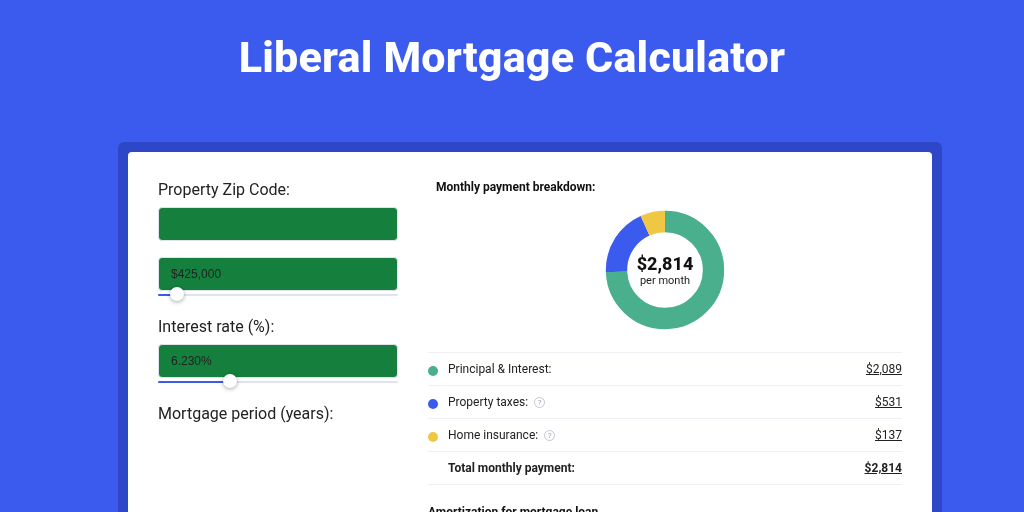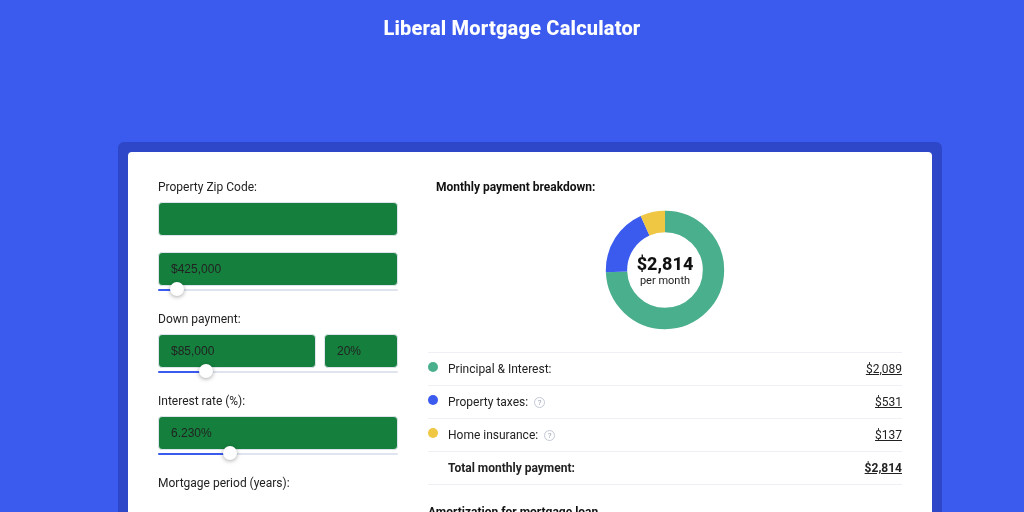--- a/index.html
+++ b/index.html
@@ -1,42 +1,42 @@
 <!DOCTYPE html>
 <html><head>
 <meta charset="utf-8">
 <style>
   * { box-sizing: border-box; margin: 0; padding: 0; }
   html, body { width: 1024px; height: 512px; overflow: hidden; font-family: -apple-system, BlinkMacSystemFont, "Segoe UI", Roboto, Arial, sans-serif; }
   body { background: #3b5bef; }
   .outer { width: 1024px; height: 512px; background: #3b5bef; position: relative; }
-  .title { text-align: center; color: #fff; font-weight: 800; font-size: 20px; padding-top: 16px; padding-bottom: 24px; letter-spacing: 0.2px; }
+  .title { text-align: center; color: #fff; font-weight: 800; font-size: 43px; padding-top: 32px; padding-bottom: 24px; letter-spacing: 0.2px; }
   .shadow-card { position: absolute; top: 142px; left: 118px; right: 82px; height: 400px; background: #2d47c8; border-radius: 6px 6px 0 0; }
   .card { position: absolute; top: 152px; left: 128px; right: 92px; background: #fff; border-radius: 4px 4px 0 0; height: 400px; padding: 28px 30px 0 30px; display: flex; gap: 30px; }
   .left-col { width: 240px; flex: 0 0 240px; }
   .right-col { flex: 1; }
   .field { margin-bottom: 16px; }
-  .field-label { font-size: 12px; color: #222; margin-bottom: 8px; display: block; }
+  .field-label { font-size: 16px; color: #222; margin-bottom: 8px; display: block; }
   .text-input { width: 100%; height: 34px; border: 1px solid #dfe3eb; border-radius: 4px; padding: 0 12px; font-size: 12px; color: #222; background: #15803d; }
   .down-row { display: flex; gap: 8px; }
   .down-row .text-input:first-child { flex: 1; }
   .down-row .text-input:last-child { width: 74px; }
   .slider-wrap { position: relative; height: 12px; margin-top: -2px; }
   .slider-track { position: absolute; left: 0; right: 0; top: 5px; height: 2px; background: #e0e4ee; border-radius: 2px; }
   .slider-fill { position: absolute; left: 0; top: 5px; height: 2px; background: #3b5bef; border-radius: 2px; }
   .slider-thumb { position: absolute; top: -2px; width: 14px; height: 14px; background: #fff; border-radius: 50%; box-shadow: 0 1px 4px rgba(0,0,0,0.35); cursor: pointer; }
   .breakdown-title { font-size: 12px; font-weight: 700; color: #111; margin-bottom: 12px; padding-left: 8px; }
   .donut-wrap { display: flex; justify-content: center; margin-bottom: 18px; }
   .donut { position: relative; width: 128px; height: 128px; }
   .donut svg { width: 128px; height: 128px; transform: rotate(-90deg); }
   .donut-center { position: absolute; inset: 0; display: flex; flex-direction: column; align-items: center; justify-content: center; }
   .donut-amount { font-size: 18px; font-weight: 800; color: #111; }
   .donut-sub { font-size: 11px; color: #222; }
   .legend { border-top: 1px solid #eef0f5; }
-  .legend-row { display: flex; align-items: flex-start; padding: 9px 0; border-bottom: 1px solid #eef0f5; font-size: 12px; color: #222; }
+  .legend-row { display: flex; align-items: flex-end; padding: 9px 0; border-bottom: 1px solid #eef0f5; font-size: 12px; color: #222; }
   .legend-row.total { font-weight: 700; }
   .legend-dot { width: 10px; height: 10px; border-radius: 50%; margin-right: 10px; flex: 0 0 10px; }
   .legend-label { flex: 1; display: flex; align-items: center; gap: 6px; }
   .legend-value { font-weight: 400; text-decoration: underline; }
   .legend-row.total .legend-value { font-weight: 700; }
   .info-icon { width: 11px; height: 11px; border: 1px solid #c2c8d6; border-radius: 50%; display: inline-flex; align-items: center; justify-content: center; font-size: 8px; color: #9aa2b5; }
   .amort { margin-top: 20px; }
   .amort-title { font-size: 12px; font-weight: 700; color: #111; margin-bottom: 10px; }
 </style>
 </head>
@@ -56,32 +56,20 @@
 
       <div class="field">
         <input class="text-input" value="$425,000" style="">
         <div class="slider-wrap">
           <div class="slider-track"></div>
           <div class="slider-fill" id="hp-fill" style="width: 8%;"></div>
           <div class="slider-thumb" id="hp-thumb" style="left: calc(8% - 7px);"></div>
         </div>
       </div>
 
-      <div class="field">
-        <label class="field-label">Down payment:</label>
-        <div class="down-row">
-          <input class="text-input" value="$85,000" style="">
-          <input class="text-input" value="20%" style="">
-        </div>
-        <div class="slider-wrap">
-          <div class="slider-track"></div>
-          <div class="slider-fill" id="dp-fill" style="width: 20%;"></div>
-          <div class="slider-thumb" id="dp-thumb" style="left: calc(20% - 7px);"></div>
-        </div>
-      </div>
 
       <div class="field">
         <label class="field-label">Interest rate (%):</label>
         <input class="text-input" value="6.230%" style="">
         <div class="slider-wrap">
           <div class="slider-track"></div>
           <div class="slider-fill" id="ir-fill" style="width: 30%;"></div>
           <div class="slider-thumb" id="ir-thumb" style="left: calc(30% - 7px);"></div>
         </div>
       </div>

